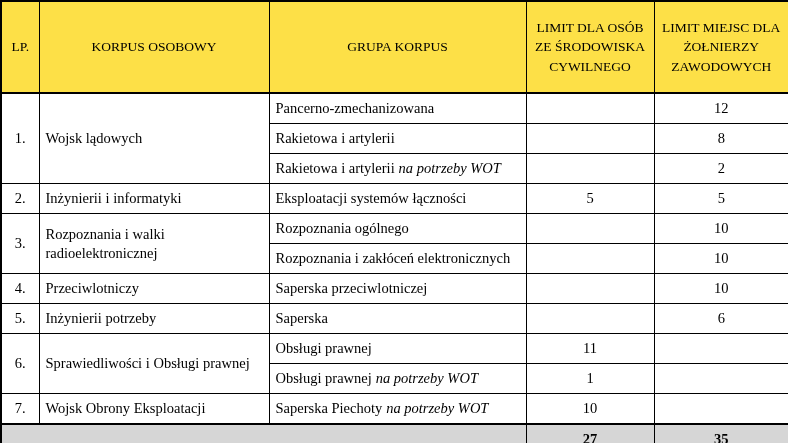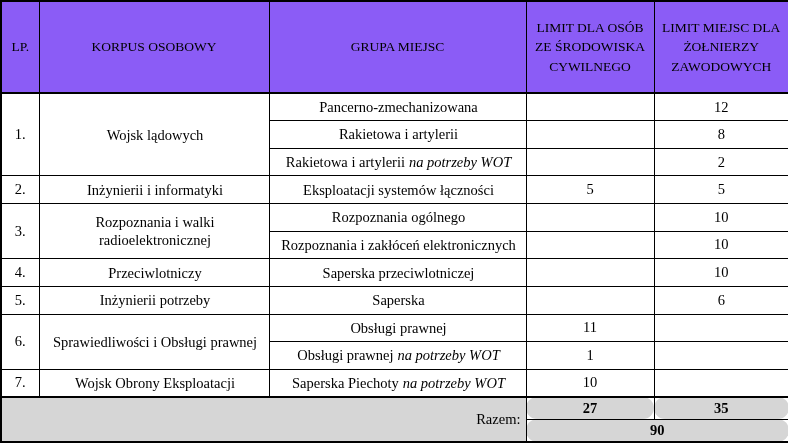--- a/index.html
+++ b/index.html
@@ -7,33 +7,33 @@
   table{
     border-collapse:collapse;
     table-layout:fixed;
     width:788px;height:443px;
     font-family:"Liberation Serif", serif;
     color:#000;
     border:2px solid #000;
   }
   td,th{border:1px solid #000;overflow:hidden;box-sizing:border-box;}
   th{
-    background:#8b5cf6;
+    background:#fde047;
     font-weight:normal;
     font-size:13.5px;
     line-height:1.45;
     text-align:center;
     vertical-align:middle;
     padding:2px 3px;
     border-bottom:2px solid #000;
   }
   .header-row{height:92px;}
   .row-data{height:27px;font-size:14.5px;}
-  .cell-text{text-align:center;padding:1px 4px 1px 6px;vertical-align:middle;line-height:1.25;}
-  .cell-num{text-align:center;vertical-align:middle;padding:0 2px;border-radius:13px;}
+  .cell-text{text-align:left;padding:1px 4px 1px 6px;vertical-align:middle;line-height:1.25;}
+  .cell-num{text-align:center;vertical-align:middle;padding:6px 2px;}
   .wot{font-style:italic;}
   .wot:not(:empty){margin-left:.27em;}
   .footer td{background:#d6d6d6;font-size:14.5px;}
   .footer-top td{border-top:2px solid #000;}
   .footer-row{height:22px;}
   .razem-cell{text-align:right;vertical-align:middle;padding-right:5px;}
   .total{font-weight:bold;}
 </style>
 </head>
 <body>
@@ -44,21 +44,21 @@
     <col style="width:38px">
         <col style="width:230px">
         <col style="width:257px">
         <col style="width:128px">
         <col style="width:135px">
   </colgroup>
   <thead>
     <tr class="header-row">
       <th>LP.</th>
       <th>KORPUS OSOBOWY</th>
-      <th>GRUPA MIEJSC</th>
+      <th>GRUPA KORPUS</th>
       <th>LIMIT DLA OSÓB ZE ŚRODOWISKA CYWILNEGO</th>
       <th>LIMIT MIEJSC DLA ŻOŁNIERZY ZAWODOWYCH</th>
     </tr>
   </thead>
   <tbody>
 
     <tr class="row-data">
       <td class="cell-num" rowspan="3">1.</td>
       <td class="cell-text" rowspan="3">Wojsk lądowych</td>
       <td class="cell-text"><span>Pancerno-zmechanizowana</span><span class="wot"></span></td>

